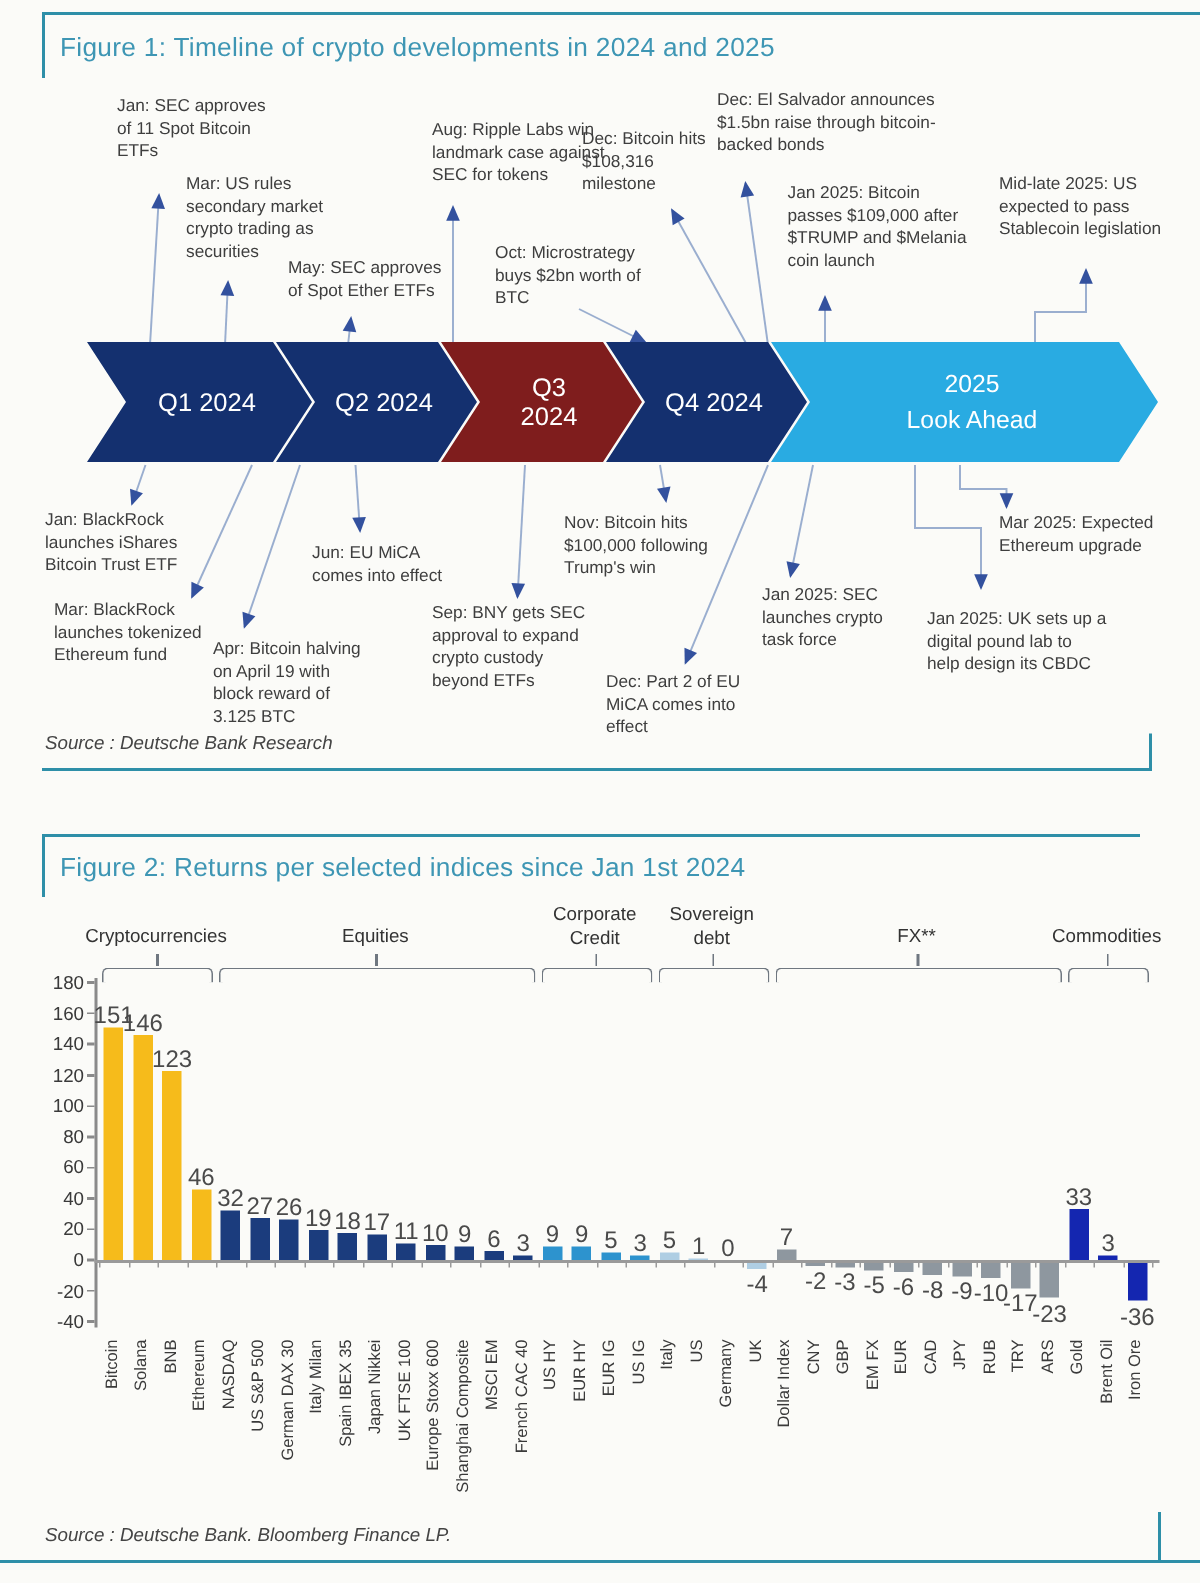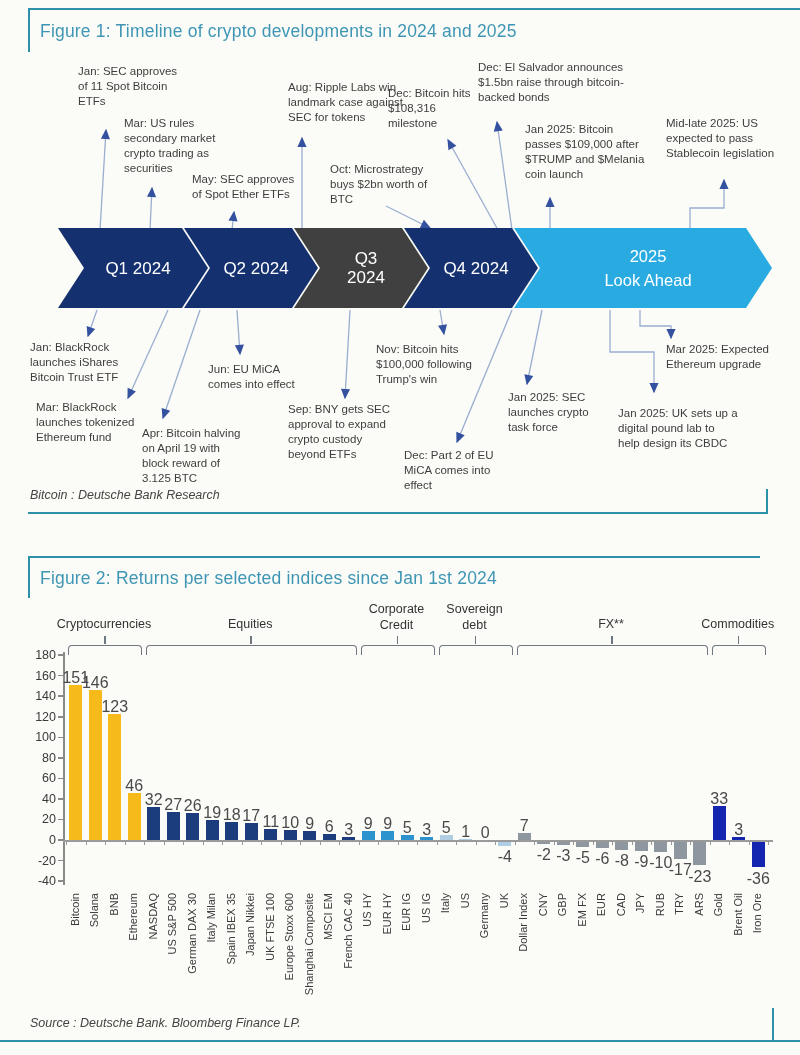--- a/index.html
+++ b/index.html
@@ -104,28 +104,28 @@
       <path d="M512,310 L457,442" marker-end="url(#ah)"></path>
       <path d="M542,310 L527,384" marker-end="url(#ah)"></path>
       <path d="M640,310 L640,326 L671,326 L671,338" marker-end="url(#ah)"></path>
       <path d="M610,310 L610,352 L654,352 L654,392" marker-end="url(#ah)"></path>
     </g>
 </svg>
 
 <div id="fig1-timeline">
     <div class="chev" style="left: 58px; width: 150px; background: rgb(20, 48, 111); clip-path: polygon(0px 0px, calc(100% - 26px) 0px, 100% 50%, calc(100% - 26px) 100%, 0px 100%, 26px 50%);">Q1 2024</div>
     <div class="chev" style="left: 184px; width: 134px; background: rgb(20, 48, 111); clip-path: polygon(0px 0px, calc(100% - 26px) 0px, 100% 50%, calc(100% - 26px) 100%, 0px 100%, 26px 50%);">Q2 2024</div>
-    <div class="chev" style="left: 294px; width: 134px; background: #404040; clip-path: polygon(0px 0px, calc(100% - 26px) 0px, 100% 50%, calc(100% - 26px) 100%, 0px 100%, 26px 50%);">Q3
+    <div class="chev" style="left: 294px; width: 134px; background: #7f1d1d; clip-path: polygon(0px 0px, calc(100% - 26px) 0px, 100% 50%, calc(100% - 26px) 100%, 0px 100%, 26px 50%);">Q3
 2024</div>
     <div class="chev" style="left: 404px; width: 134px; background: rgb(20, 48, 111); clip-path: polygon(0px 0px, calc(100% - 26px) 0px, 100% 50%, calc(100% - 26px) 100%, 0px 100%, 26px 50%);">Q4 2024</div>
     <div class="chev" style="left: 514px; width: 258px; background: rgb(41, 171, 226); clip-path: polygon(0px 0px, calc(100% - 26px) 0px, 100% 50%, calc(100% - 26px) 100%, 0px 100%, 26px 50%); font-size: 16.5px; line-height: 24px;">2025
 Look Ahead</div>
   </div>
 
-<div class="source" style="left:30px;top:488px;">Bitcoin : Deutsche Bank Research</div>
+<div class="source" style="left:30px;top:488px;">Source : Deutsche Bank Research</div>
 
 <div class="teal-line" style="left:28px;top:512px;width:740px;"></div>
 <div class="teal-vline" style="left:766px;top:489px;height:25px;"></div>
 
 <div class="teal-line" style="left:28px;top:556px;width:732px;"></div>
 <div class="teal-vline" style="left:28px;top:556px;height:42px;"></div>
 <div class="fig-title" style="left:40px;top:568px;">Figure 2: Returns per selected indices since Jan 1st 2024</div>
 
 <div id="fig2-chart">
     <div class="ytick-label" style="left: 24px; top: 648.14px;">180</div>

